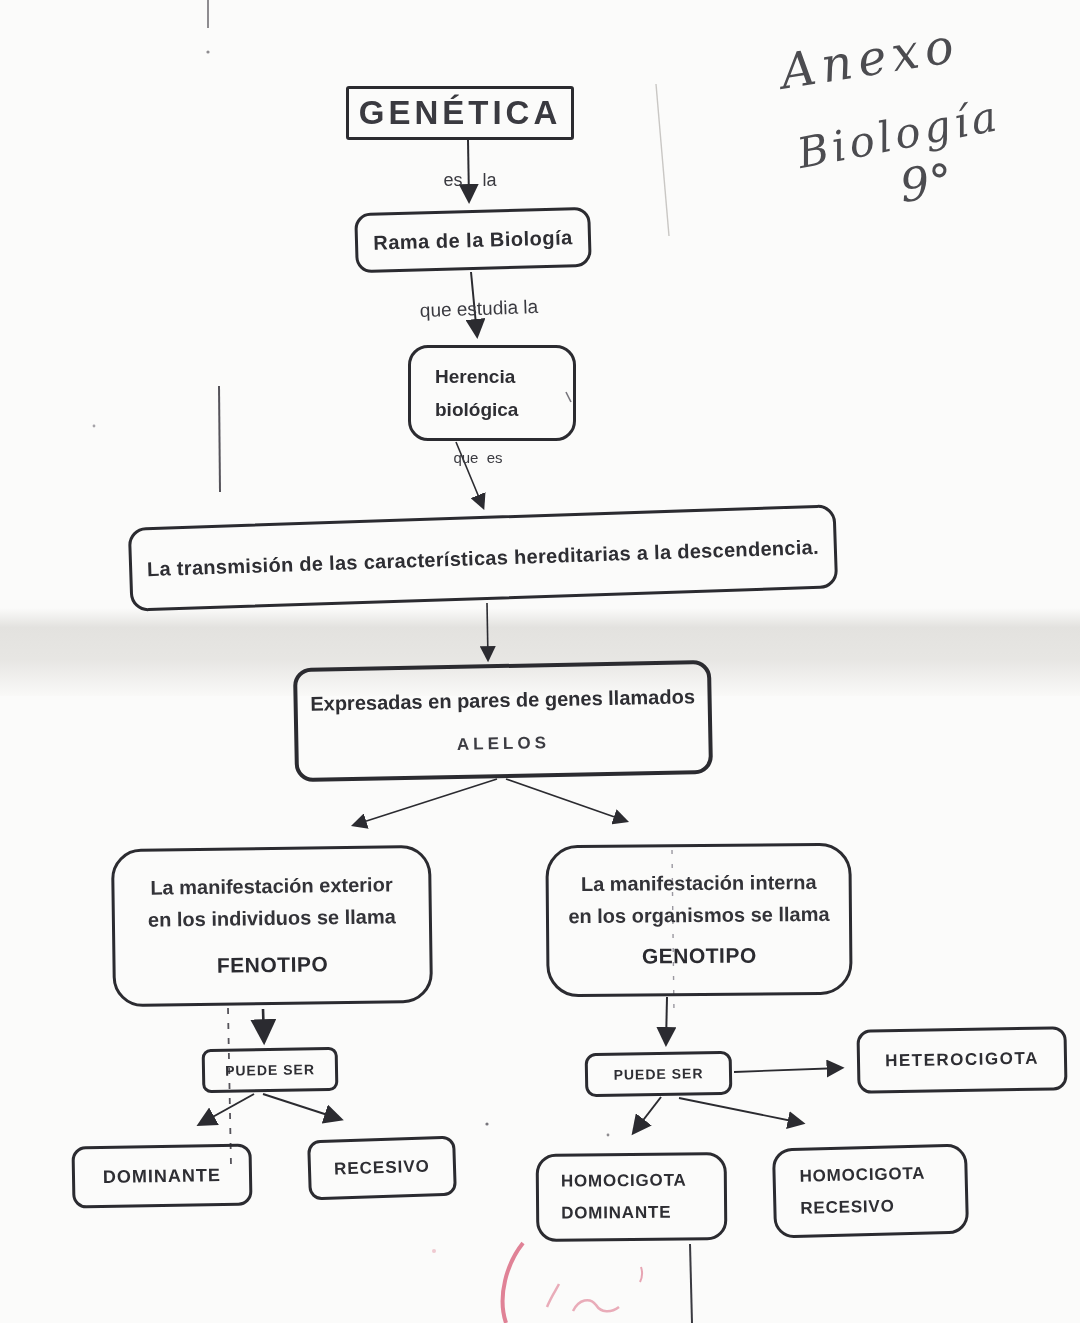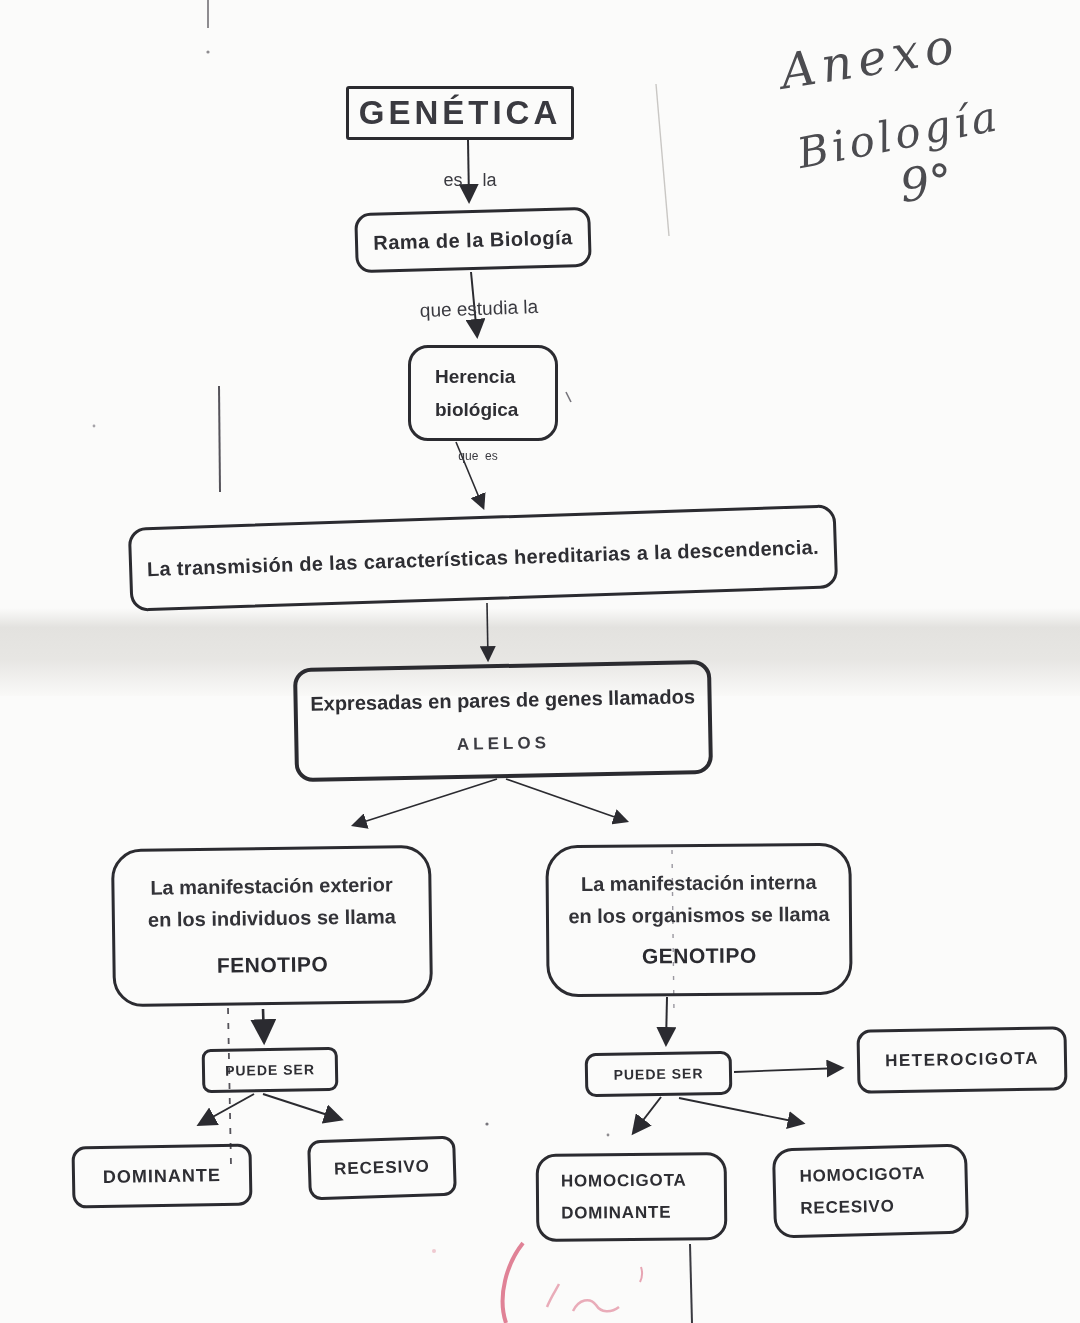--- a/index.html
+++ b/index.html
@@ -20,21 +20,21 @@
     border:3px solid #2b2b30;border-radius:14px;
     display:flex;flex-direction:column;justify-content:center;align-items:center;
     background:transparent;text-align:center;
   }
   .node .lbl{display:block;}
   
   #n-genetica{left:346px;top:86px;width:228px;height:54px;border-radius:3px;
       font-size:33px;font-weight:bold;letter-spacing:4px;color:#3a3a40;align-items:center;}
   #n-rama{left:355px;top:210px;width:236px;height:60px;transform:rotate(-1.6deg);
       font-size:20px;font-weight:bold;letter-spacing:.5px;border-radius:16px;}
-  #n-herencia{left:408px;top:345px;width:150px;height:96px;border-radius:20px;
+  #n-herencia{left:408px;top:345px;width:168px;height:96px;border-radius:20px;
       font-size:19px;font-weight:bold;align-items:flex-start;padding-left:24px;line-height:1.75;border-width:3.5px;}
   #n-transmision{left:129px;top:516px;width:708px;height:84px;transform:rotate(-1.9deg);
       font-size:20px;font-weight:bold;border-radius:18px;letter-spacing:.3px;}
   #n-expresadas{left:294px;top:664px;width:418px;height:114px;transform:rotate(-1.1deg);
       border-width:4px;border-radius:18px;font-size:20px;font-weight:bold;line-height:1.2;}
   #n-expresadas .sub{font-size:17px;font-weight:bold;letter-spacing:4px;margin-top:22px;color:#3c3c42;}
   #n-fenotipo{left:112px;top:847px;width:320px;height:158px;transform:rotate(-0.8deg);
       border-width:3.5px;border-radius:30px;font-size:20px;line-height:1.6;font-weight:bold;color:#333338;}
   #n-fenotipo .term{margin-top:14px;font-size:21px;letter-spacing:.5px;color:#2b2b30;}
   #n-genotipo{left:546px;top:844px;width:306px;height:152px;transform:rotate(-0.5deg);
@@ -53,21 +53,21 @@
   #n-homodom{left:536px;top:1153px;width:191px;height:88px;border-radius:20px;transform:rotate(-0.5deg);
       font-size:17px;font-weight:bold;letter-spacing:.8px;align-items:flex-start;padding-left:22px;line-height:1.9;text-align:left;border-width:3.5px;}
   #n-homorec{left:773px;top:1146px;width:195px;height:90px;border-radius:20px;transform:rotate(-1.4deg);
       font-size:17px;font-weight:bold;letter-spacing:.8px;align-items:flex-start;padding-left:24px;line-height:1.9;text-align:left;border-width:3.5px;}
   
   .edge-label{
     position:absolute;white-space:pre;color:#3a3a40;font-size:18px;text-align:center;
   }
   #e-es-la{left:418px;top:170px;width:104px;}
   #e-que-estudia{left:404px;top:298px;width:150px;transform:rotate(-2deg);font-size:19px;}
-  #e-que-es{left:436px;top:449px;width:84px;font-size:12px;}
+  #e-que-es{left:436px;top:449px;width:84px;font-size:15px;}
   
   .hand{
     position:absolute;font-family:"DejaVu Serif",serif;font-style:italic;
     color:#4c4c50;
   }
   #hw1{left:780px;top:30px;font-size:48px;transform:rotate(-9deg);letter-spacing:6px;}
   #hw2{left:796px;top:110px;font-size:42px;transform:rotate(-11deg);letter-spacing:4px;}
   #hw3{left:900px;top:156px;font-size:46px;transform:rotate(-7deg);}
   svg.layer{position:absolute;left:0;top:0;pointer-events:none;}
 </style>

